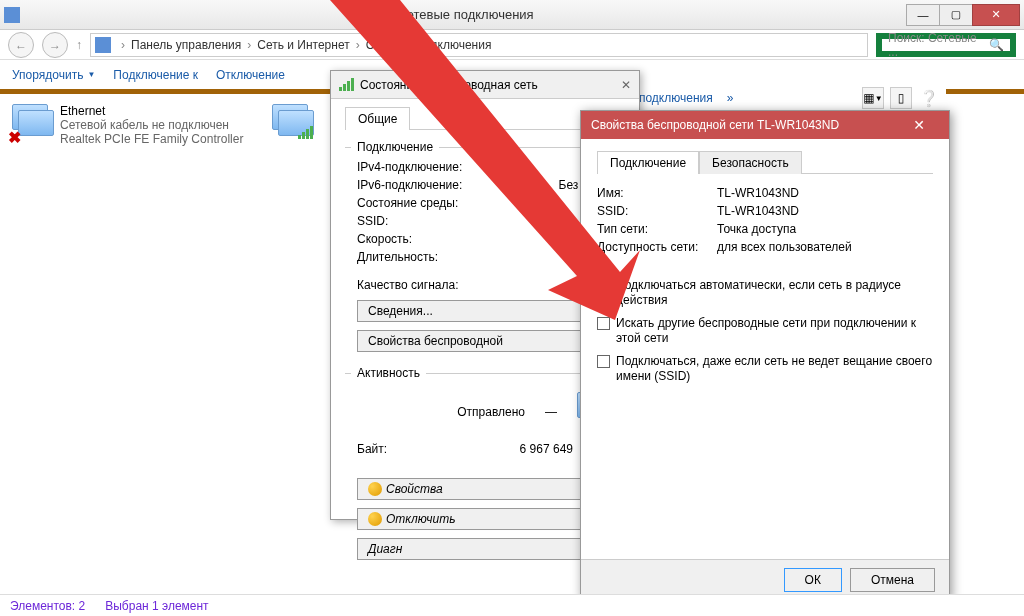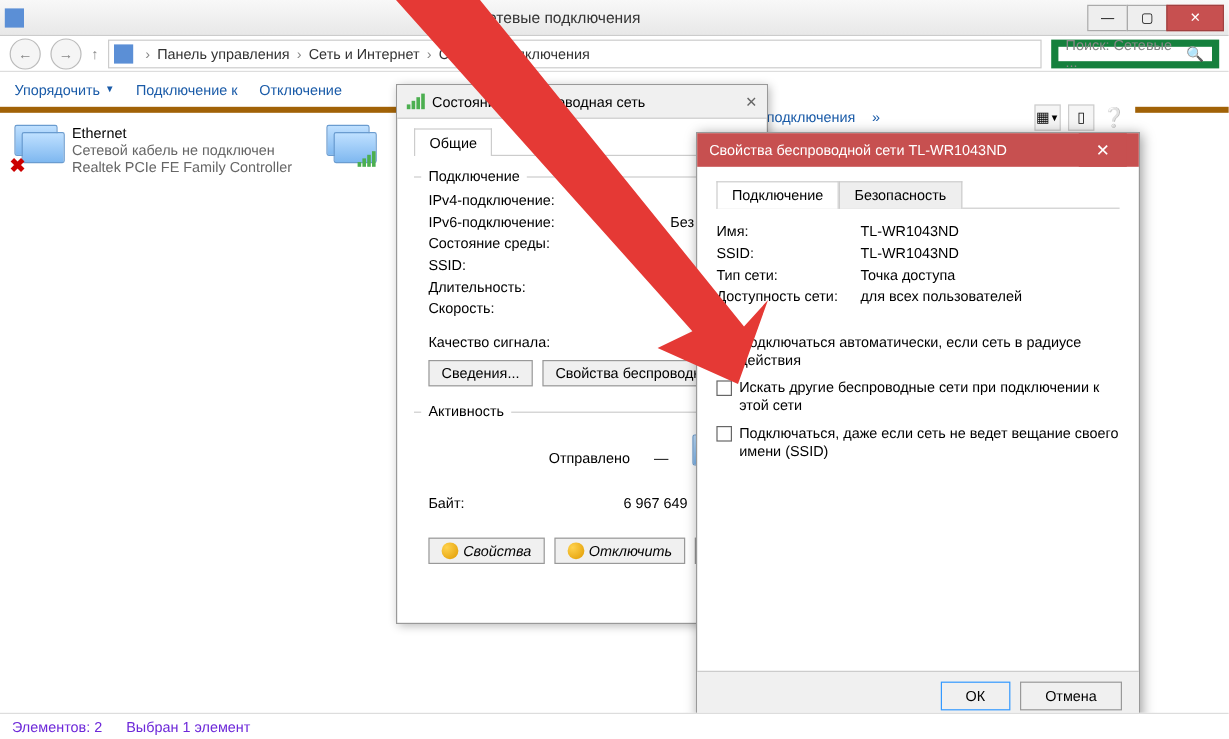--- a/index.html
+++ b/index.html
@@ -48,21 +48,21 @@
 .status-body { padding: 8px 14px; }
 .tabs { display: flex; border-bottom: 1px solid #ccc; margin-bottom: 10px; }
 .tab { padding: 4px 12px; border: 1px solid #ccc; border-bottom: none; background: #fff; margin-bottom: -1px; }
 .tab.inactive { background: #eee; }
 .grp-title { position: relative; margin: 8px 0 4px; }
 .grp-title span { background: #fff; padding: 0 6px; position: relative; z-index: 1; margin-left: 6px; }
 .grp-line { position: absolute; top: 50%; left: 0; right: 0; border-top: 1px solid #ccc; }
 .kv-row { display: flex; padding: 2px 12px; }
 .kv-row .k { flex: 1; }
 .btn { border: 1px solid #999; background: #f0f0f0; padding: 3px 10px; display: inline-flex; align-items: center; gap: 4px; }
-.btn-row { display: flex; gap: 8px; padding: 6px 12px; }
+.btn-row { display: flex; gap: 8px; padding: 6px 12px; flex-direction: column; }
 .activity-row { display: flex; align-items: center; justify-content: flex-end; gap: 20px; padding: 8px 0; }
 .shield { width: 14px; height: 14px; background: radial-gradient(circle at 30% 30%, #ffd24d, #e09a00); border-radius: 50%; display: inline-block; }
 
 
 .props-dlg { position: absolute; left: 580px; top: 110px; width: 370px; height: 490px; background: #fff; border: 1px solid #999; box-shadow: 2px 2px 10px rgba(0,0,0,0.4); }
 .props-title { height: 28px; background: #c75050; color: #fff; display: flex; align-items: center; padding: 0 10px; font-size: 12px; }
 .props-close { width: 40px; height: 28px; background: #c75050; color: #fff; display: flex; align-items: center; justify-content: center; margin-left: auto; font-size: 14px; }
 .props-body { padding: 12px 16px; }
 .chk-row { display: flex; padding: 4px 0; gap: 6px; line-height: 1.25; }
 .chk { width: 13px; height: 13px; border: 1px solid #666; background: #fff; flex-shrink: 0; margin-top: 1px; display: flex; align-items: center; justify-content: center; font-size: 11px; font-weight: bold; }
@@ -186,24 +186,24 @@
         <span class="k">IPv6-подключение:</span>
         <span>Без досту</span>
       </div>
     <div class="kv-row">
         <span class="k">Состояние среды:</span>
       </div>
     <div class="kv-row">
         <span class="k">SSID:</span>
       </div>
     <div class="kv-row">
+        <span class="k">Скорость:</span>
+      </div>
+    <div class="kv-row">
         <span class="k">Длительность:</span>
-      </div>
-    <div class="kv-row">
-        <span class="k">Скорость:</span>
       </div>
     <div class="kv-row" style="margin-top:10px;">
         <span class="k">Качество сигнала:</span>
       </div>
     <div class="btn-row">
       <div class="btn">Сведения...</div>
       <div class="btn">Свойства беспроводной</div>
     </div>
     <div class="grp-title"><div class="grp-line"></div><span>Активность</span></div>
     <div class="activity-row">

